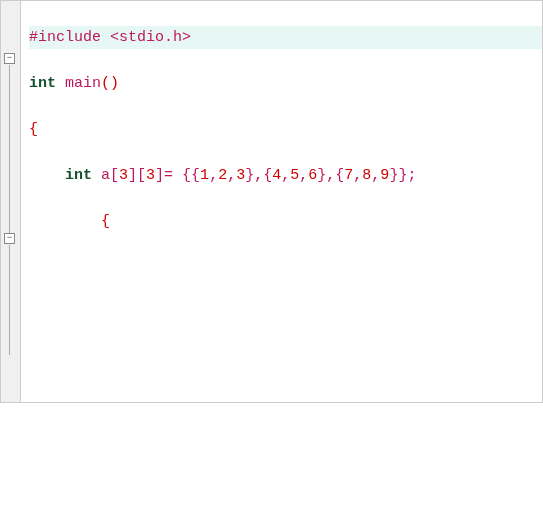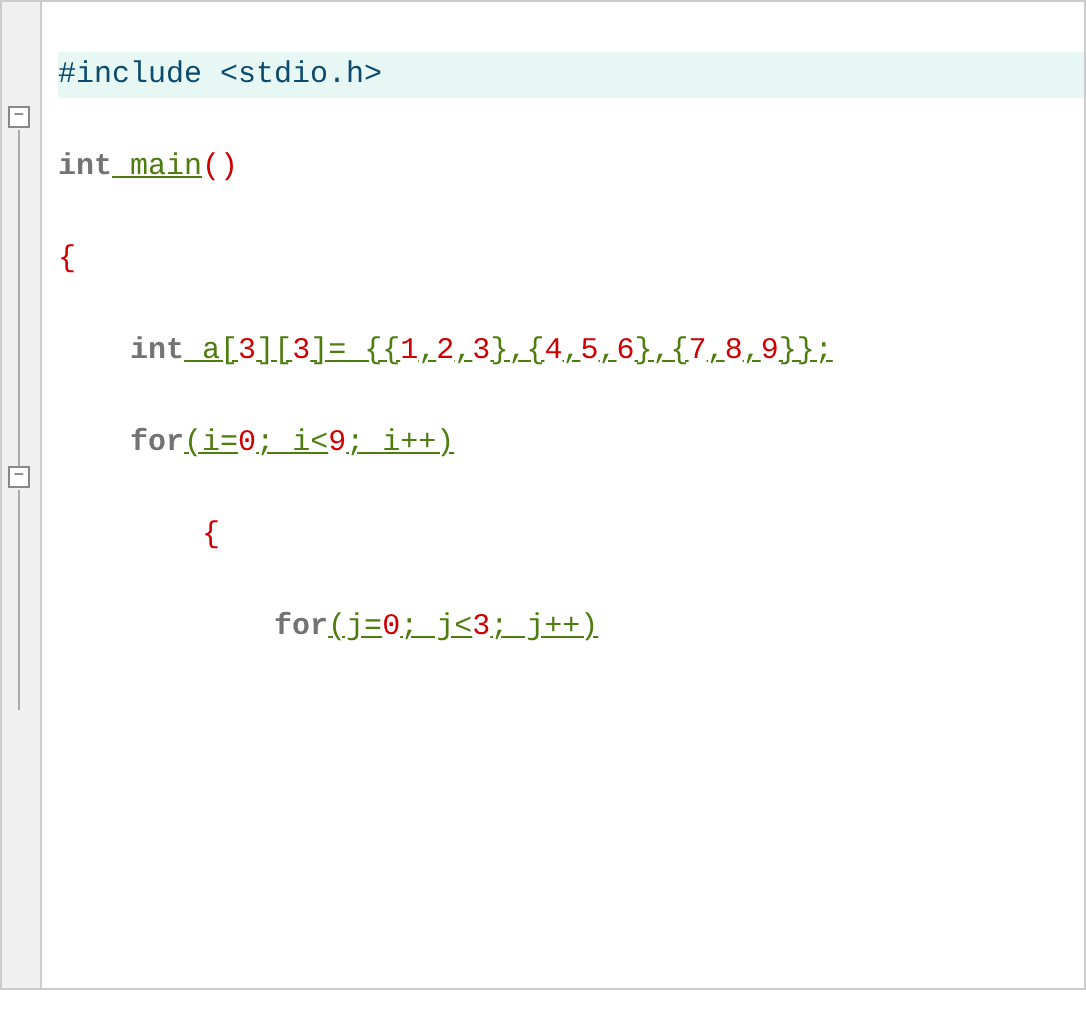--- a/index.html
+++ b/index.html
@@ -42,43 +42,41 @@
       background: #aaa;
     }
     .code-area {
       flex: 1;
       padding: 2px 0 8px 8px;
       line-height: 23px;
       white-space: pre;
     }
     .line { display: block; }
     .line.hl { background: #e6f7f4; }
-    .kw { color: #737373; font-weight: bold; }
+    .kw { color: #14532d; font-weight: bold; }
     .num { color: #d00000; }
     .op { color: #d00000; }
-    .inc { color: #0c4a6e; }
-    .plain { color: #4d7c0f; text-decoration: underline; }
+    .inc { color: #be185d; }
+    .plain { color: #be185d; }
   </style>
 </head>
 <body>
 
 <div class="editor">
   <div class="gutter">
     <div class="fold-marker" style="top:52px;">−</div>
     <div class="fold-line" style="top:64px; height:168px;"></div>
     <div class="fold-marker" style="top:232px;">−</div>
     <div class="fold-line" style="top:244px; height:110px;"></div>
   </div>
   <div class="code-area">
 <span class="line hl"><span class="inc">#include</span><span class="inc"> &lt;stdio.h&gt;</span></span>
 <span class="line"><span class="kw">int</span><span class="plain"> main</span><span class="op">()</span></span>
 <span class="line"><span class="op">{</span></span>
 <span class="line"><span>    </span><span class="kw">int</span><span class="plain"> a[</span><span class="num">3</span><span class="plain">][</span><span class="num">3</span><span class="plain">]= {{</span><span class="num">1</span><span class="plain">,</span><span class="num">2</span><span class="plain">,</span><span class="num">3</span><span class="plain">},{</span><span class="num">4</span><span class="plain">,</span><span class="num">5</span><span class="plain">,</span><span class="num">6</span><span class="plain">},{</span><span class="num">7</span><span class="plain">,</span><span class="num">8</span><span class="plain">,</span><span class="num">9</span><span class="plain">}};</span></span>
-<span class="line"><span>    </span><span class="kw">for</span><span class="plain">(i=</span><span class="num">0</span><span class="plain">; i&lt;</span><span class="num">9</span><span class="plain">; i++)</span></span>
 <span class="line"><span class="op">        {</span></span>
-<span class="line"><span>            </span><span class="kw">for</span><span class="plain">(j=</span><span class="num">0</span><span class="plain">; j&lt;</span><span class="num">3</span><span class="plain">; j++)</span></span>
 
 
 
 
 
   </div>
 </div>
 
 </body></html>

